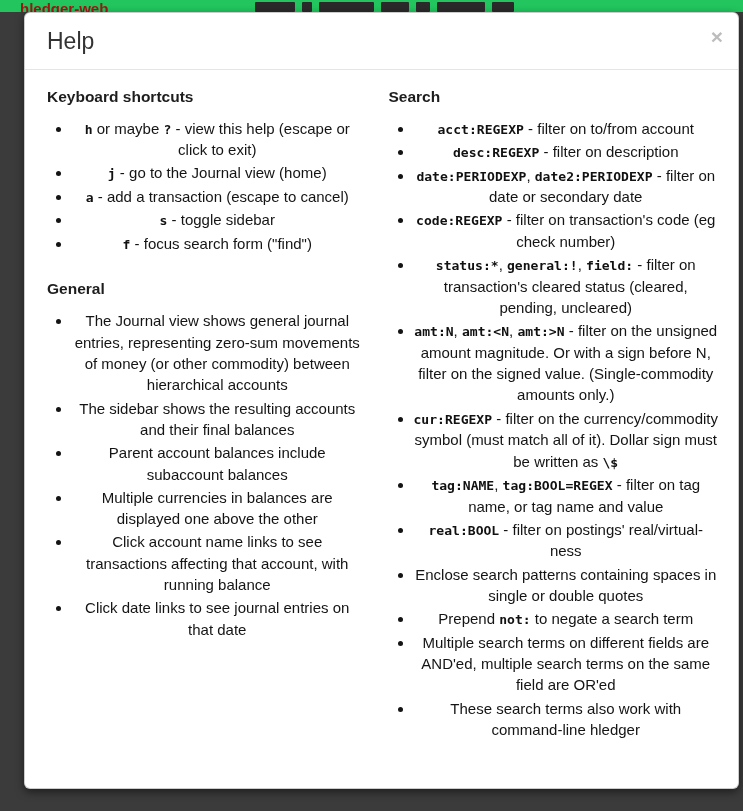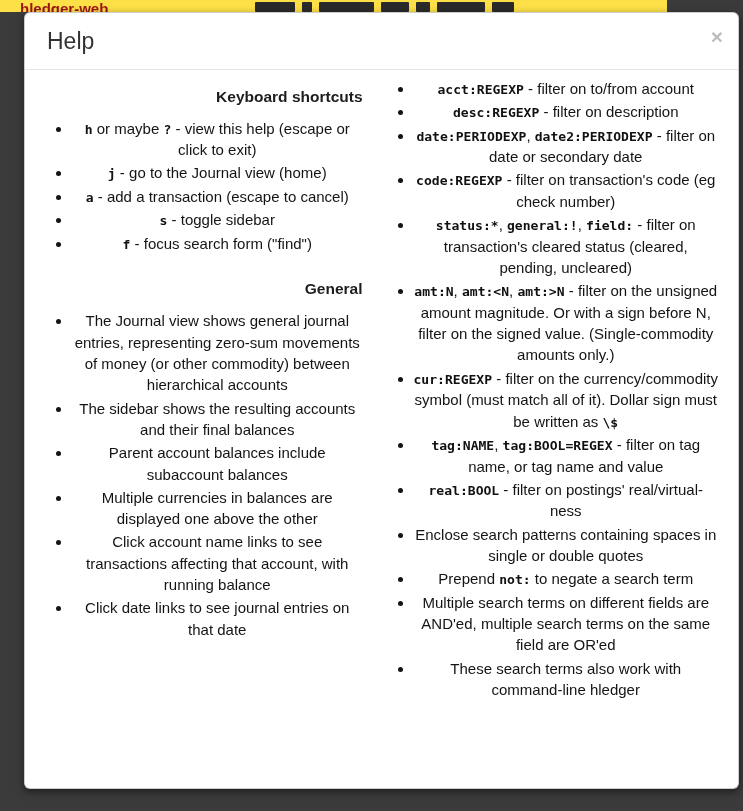--- a/index.html
+++ b/index.html
@@ -7,22 +7,22 @@
   body {
     width: 743px; height: 811px;
     background: #3b3b3b;
     font-family: "Liberation Sans", sans-serif;
     position: relative;
     overflow: hidden;
   }
   
   .page-strip {
     position: absolute; top: 0; left: 0;
-    width: 667px; height: 12px;
-    background: #fde047;
+    width: 743px; height: 12px;
+    background: #22c55e;
     overflow: hidden;
   }
   .brand {
     position: absolute; left: 20px; top: 0;
     font-size: 15px; font-weight: bold;
     text-decoration: none;
   }
   .cropped-heading {
     position: absolute; left: 255px; top: 2px;
     display: flex; gap: 7px; align-items: flex-start;
@@ -68,21 +68,21 @@
     flex: 1 1 auto;
     padding: 8px 20px 10px 22px;
     display: flex;
     overflow: hidden;
   }
   .col { width: 50%; }
   .col-left  { padding-right: 20px; }
   .col-right { padding-left: 6px; }
   .section-heading {
     margin: 10px 0 12px;
-    font-size: 15.5px; font-weight: bold; color: #1d1d1d; text-align: right;
+    font-size: 15.5px; font-weight: bold; color: #1d1d1d;
   }
   ul.help-list {
     margin: 0 0 26px;
     padding-left: 25px;
     font-size: 15px;
     line-height: 1.42;
     color: #141414;
     text-align: center;
   }
   ul.help-list li { margin-bottom: 2px; }
@@ -133,20 +133,21 @@
       <ul class="help-list">
           <li>The Journal view shows general journal entries, representing zero-sum movements of money (or other commodity) between hierarchical accounts</li>
           <li>The sidebar shows the resulting accounts and their final balances</li>
           <li>Parent account balances include subaccount balances</li>
           <li>Multiple currencies in balances are displayed one above the other</li>
           <li>Click account name links to see transactions affecting that account, with running balance</li>
           <li>Click date links to see journal entries on that date</li>
         </ul>
     </div>
     <div class="col col-right">
+      <h2 class="section-heading">Search</h2>
       <ul class="help-list">
           <li><code>acct:REGEXP</code> - filter on to/from account</li>
           <li><code>desc:REGEXP</code> - filter on description</li>
           <li><code>date:PERIODEXP</code>, <code>date2:PERIODEXP</code> - filter on date or secondary date</li>
           <li><code>code:REGEXP</code> - filter on transaction's code (eg check number)</li>
           <li><code>status:*</code>, <code>general:!</code>, <code>field:</code> - filter on transaction's cleared status (cleared, pending, uncleared)</li>
           <li><code>amt:N</code>, <code>amt:&lt;N</code>, <code>amt:&gt;N</code> - filter on the unsigned amount magnitude. Or with a sign before N, filter on the signed value. (Single-commodity amounts only.)</li>
           <li><code>cur:REGEXP</code> - filter on the currency/commodity symbol (must match all of it). Dollar sign must be written as <code>\$</code></li>
           <li><code>tag:NAME</code>, <code>tag:BOOL=REGEX</code> - filter on tag name, or tag name and value</li>
           <li><code>real:BOOL</code> - filter on postings' real/virtual-ness</li>

